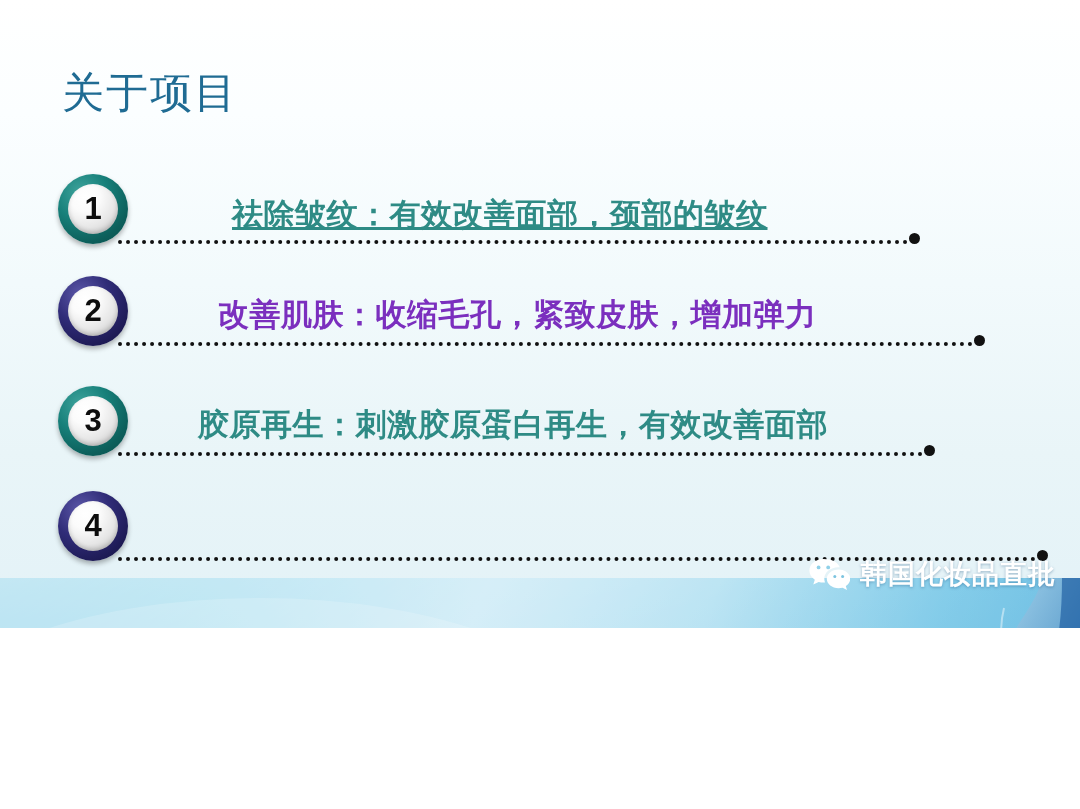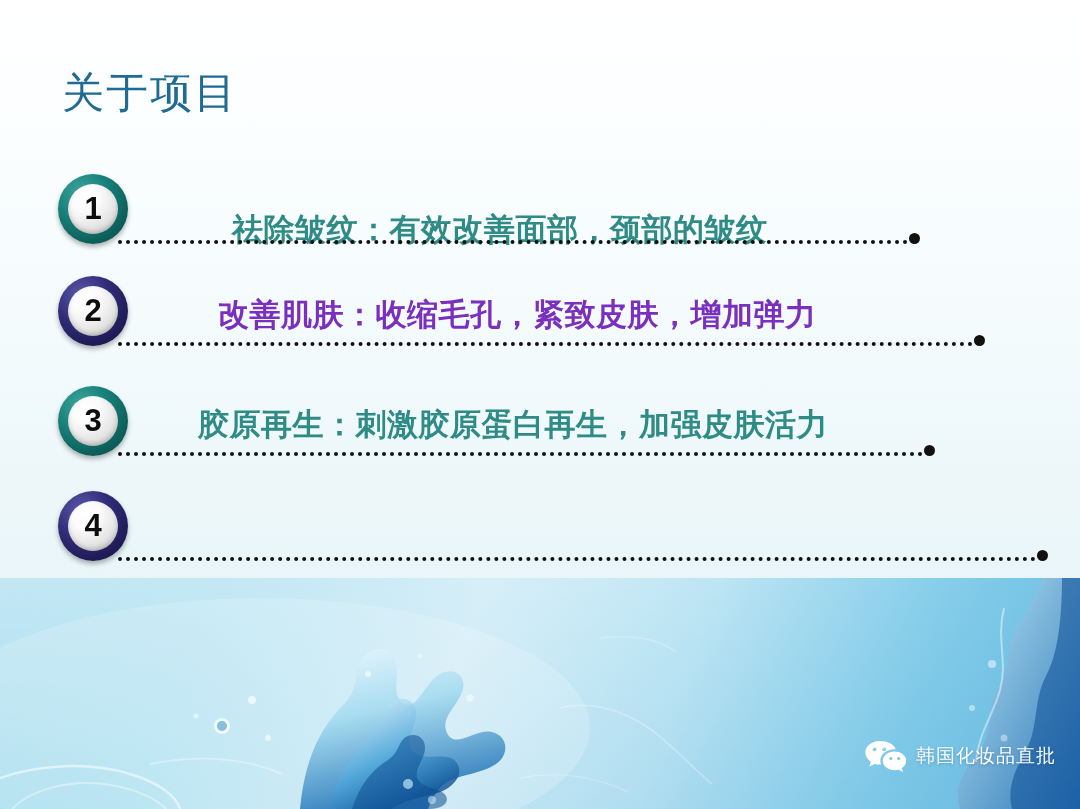--- a/index.html
+++ b/index.html
@@ -9,21 +9,21 @@
   body {
     width: 1080px;
     height: 809px;
     overflow: hidden;
     font-family: "Liberation Sans", "DejaVu Sans", sans-serif;
   }
 
   #slide {
     position: relative;
     width: 1080px;
-    height: 809px;
+    height: 628px;
     background: linear-gradient(180deg, #ffffff 0%, #fbfeff 18%, #f2fafc 45%, #e9f5f8 72%, #e3f2f7 100%);
     overflow: hidden;
   }
 
   
   #title {
     position: absolute;
     left: 62px;
     top: 70px;
     font-size: 42px;
@@ -94,21 +94,21 @@
     align-items: center;
     font-weight: 700;
     font-size: 31px;
     letter-spacing: 0.5px;
     white-space: nowrap;
     font-family: "DejaVu Sans", "Liberation Sans", sans-serif;
   }
   .btext.teal   { color: #2e8b85; }
   .btext.violet { color: #7b2fbe; font-family: Liberation Serif, serif; }
 
-  #text-1 { left: 232px; top: 31px; }
+  #text-1 { left: 232px; top: 16px; text-decoration: underline; }
   #text-2 { left: 218px; top: 14px; }
   #text-3 { left: 198px; top: 14px; }
   #text-4 { left: 150px; top: 14px; }
 
   
   .dots {
     position: absolute;
     height: 4px;
     border-bottom: 4px dotted #111111;
   }
@@ -155,22 +155,22 @@
     position: absolute;
     right: 24px;
     bottom: 36px;
     display: flex;
     align-items: center;
     gap: 10px;
     z-index: 5;
   }
   #watermark .wm-text {
     color: #ffffff;
-    font-size: 19px;
-    font-weight: 400;
+    font-size: 27px;
+    font-weight: 700;
     letter-spacing: 1px;
     text-shadow: 0 1px 3px rgba(0,60,110,0.35);
     font-family: "DejaVu Sans", "Liberation Sans", sans-serif;
   }
   #watermark .wechat {
     width: 42px;
     height: 34px;
     position: relative;
     flex: 0 0 auto;
   }
@@ -201,21 +201,21 @@
     <div class="btext violet" id="text-2">改善肌肤：收缩毛孔，紧致皮肤，增加弹力</div>
     <div class="dots" id="dots-2"></div>
   </div>
 
   <div class="row" id="row-3">
     <div class="medallion teal">
       <div class="inner">
         <span class="num">3</span>
       </div>
     </div>
-    <div class="btext teal" id="text-3">胶原再生：刺激胶原蛋白再生，加强皮肤活力</div>
+    <div class="btext teal" id="text-3">胶原再生：刺激胶原蛋白再生，有效改善面部</div>
     <div class="dots" id="dots-3"></div>
   </div>
 
   <div class="row" id="row-4">
     <div class="medallion violet">
       <div class="inner">
         <span class="num">4</span>
       </div>
     </div>
     <div class="dots" id="dots-4"></div>

